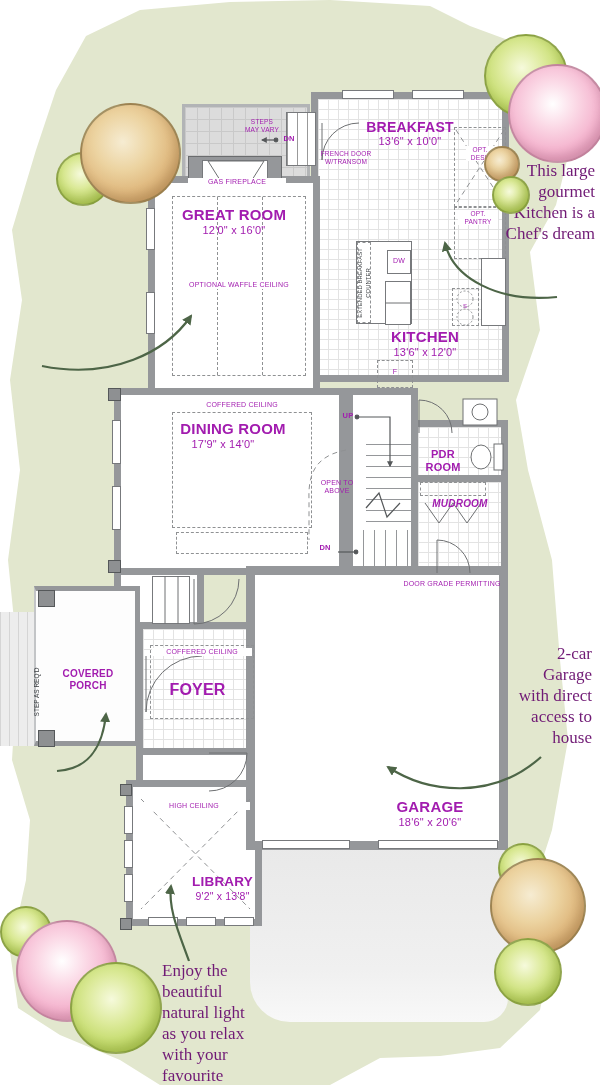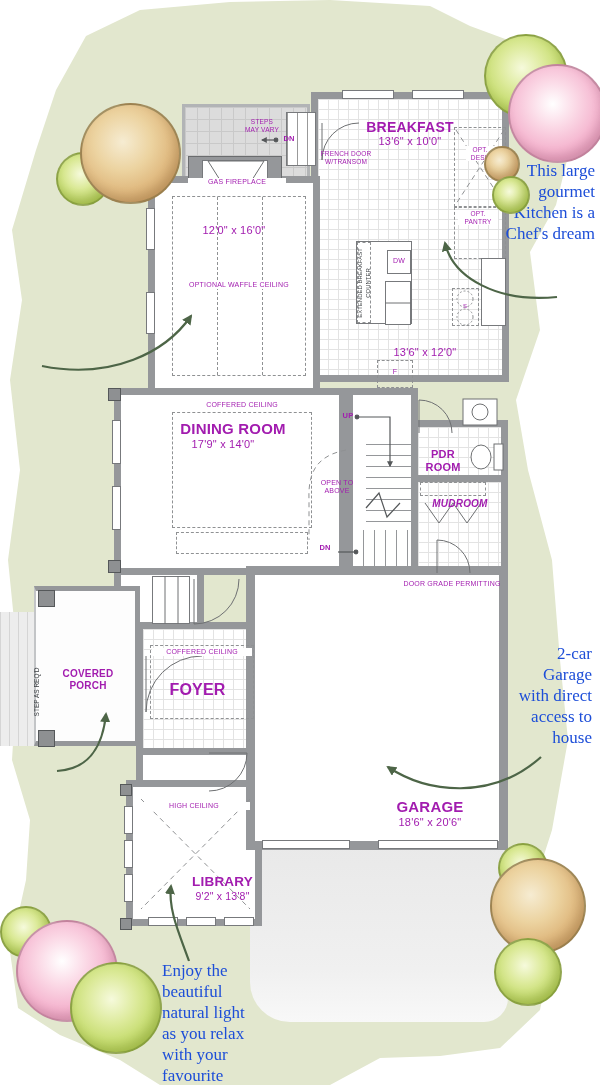--- a/index.html
+++ b/index.html
@@ -9,21 +9,21 @@
   .lawn{position:absolute;inset:0;background:#e2e7ce;
     clip-path:polygon(86px 36px,140px 10px,230px 2px,330px 0px,430px 6px,470px 26px,540px 52px,566px 86px,572px 140px,556px 205px,530px 252px,540px 330px,516px 400px,528px 470px,552px 560px,560px 660px,568px 740px,552px 830px,536px 880px,552px 950px,540px 1010px,500px 1048px,440px 1056px,380px 1058px,330px 1085px,160px 1085px,120px 1060px,60px 1035px,18px 1008px,10px 952px,26px 880px,30px 820px,12px 760px,18px 660px,8px 560px,20px 470px,10px 380px,22px 300px,12px 230px,36px 150px,56px 90px);}
   .room{position:absolute;background:#fff;border:7px solid #95979a;box-sizing:border-box;}
   .thick{border-width:9px;}
   .tiled{background-color:#fff;background-image:linear-gradient(#e3e3e3 1px,transparent 1px),linear-gradient(90deg,#e3e3e3 1px,transparent 1px);background-size:10px 10px;}
   .deck{position:absolute;background:#dcdcdc;border:3px solid #b2b4b6;box-sizing:border-box;
     background-image:linear-gradient(#c9c9c9 1px,transparent 1px),linear-gradient(90deg,#c9c9c9 1px,transparent 1px);background-size:12px 12px;}
   .lbl{position:absolute;font-family:"Liberation Sans",sans-serif;color:#a21caf;text-align:center;line-height:1.18;letter-spacing:.2px;}
   .big{font-weight:bold;}
   .sm{font-size:7px;}
-  .ann{position:absolute;font-family:"Liberation Serif",serif;color:#1d4ed8;font-size:17px;line-height:1.24;}
+  .ann{position:absolute;font-family:"Liberation Serif",serif;color:#701a75;font-size:17px;line-height:1.24;}
   .tree{position:absolute;border-radius:50%;box-shadow:inset -4px -6px 10px rgba(0,0,0,.12);}
   .tan{background:radial-gradient(circle at 42% 38%,#f6ecd2 0%,#ecd3a0 35%,#d8a96b 75%,#c29050 100%);border:2px solid rgba(96,88,50,.5);}
   .pink{background:radial-gradient(circle at 45% 40%,#ffffff 0%,#fbd9e6 30%,#f2a7c6 70%,#df8fb4 100%);border:2px solid rgba(140,90,110,.45);}
   .green{background:radial-gradient(circle at 45% 40%,#f6fadc 0%,#dcea9a 35%,#b8d455 75%,#9cbc3e 100%);border:2px solid rgba(90,110,40,.5);}
   .post{position:absolute;background:#8e9092;border:1px solid #55585a;box-sizing:border-box;}
   .win{position:absolute;background:#fff;border:1px solid #77797c;box-sizing:border-box;}
   .dash{position:absolute;border:1px dashed #8f9193;box-sizing:border-box;}
   .vline{position:absolute;border-left:1px dashed #8f9193;}
   .vtext{position:absolute;font-family:"Liberation Sans",sans-serif;color:#3d4144;text-align:center;}
   svg.overlay{position:absolute;left:0;top:0;}
@@ -163,21 +163,23 @@
       <path d="M 541,757 C 492,801 427,793 388,767" marker-end="url(#ah)"></path>
       <path d="M 57,771 C 92,769 103,743 106,714" marker-end="url(#ah)"></path>
       <path d="M 189,961 C 179,933 168,909 171,886" marker-end="url(#ah)"></path>
     </g>
 
     <path d="M 208,161 L 264,161 L 252,180 L 220,180 Z" stroke="#6e7072" fill="#fff" stroke-width="1"></path>
   </svg>
 
   <div class="lbl big" style="left:330px;top:119px;width:160px;font-size:14px;">BREAKFAST</div>
   <div class="lbl" style="left:330px;top:135px;width:160px;font-size:11px;">13'6" x 10'0"</div>
+  <div class="lbl big" style="left:155px;top:206px;width:158px;font-size:15px;">GREAT ROOM</div>
   <div class="lbl" style="left:155px;top:224px;width:158px;font-size:11px;">12'0" x 16'0"</div>
+  <div class="lbl big" style="left:345px;top:328px;width:160px;font-size:15px;">KITCHEN</div>
   <div class="lbl" style="left:345px;top:346px;width:160px;font-size:11px;">13'6" x 12'0"</div>
   <div class="lbl big" style="left:138px;top:420px;width:190px;font-size:15px;">DINING ROOM</div>
   <div class="lbl" style="left:128px;top:438px;width:190px;font-size:11px;">17'9" x 14'0"</div>
   <div class="lbl big" style="left:420px;top:448px;width:46px;font-size:11px;">PDR ROOM</div>
   <div class="lbl big" style="left:415px;top:498px;width:90px;font-size:10px;font-style:italic;">MUDROOM</div>
   <div class="lbl big" style="left:160px;top:681px;width:75px;font-size:16px;">FOYER</div>
   <div class="lbl big" style="left:52px;top:668px;width:72px;font-size:10px;">COVERED PORCH</div>
   <div class="lbl big" style="left:180px;top:874px;width:85px;font-size:13.5px;">LIBRARY</div>
   <div class="lbl" style="left:180px;top:890px;width:85px;font-size:10.5px;">9'2" x 13'8"</div>
   <div class="lbl big" style="left:365px;top:798px;width:130px;font-size:15px;">GARAGE</div>

